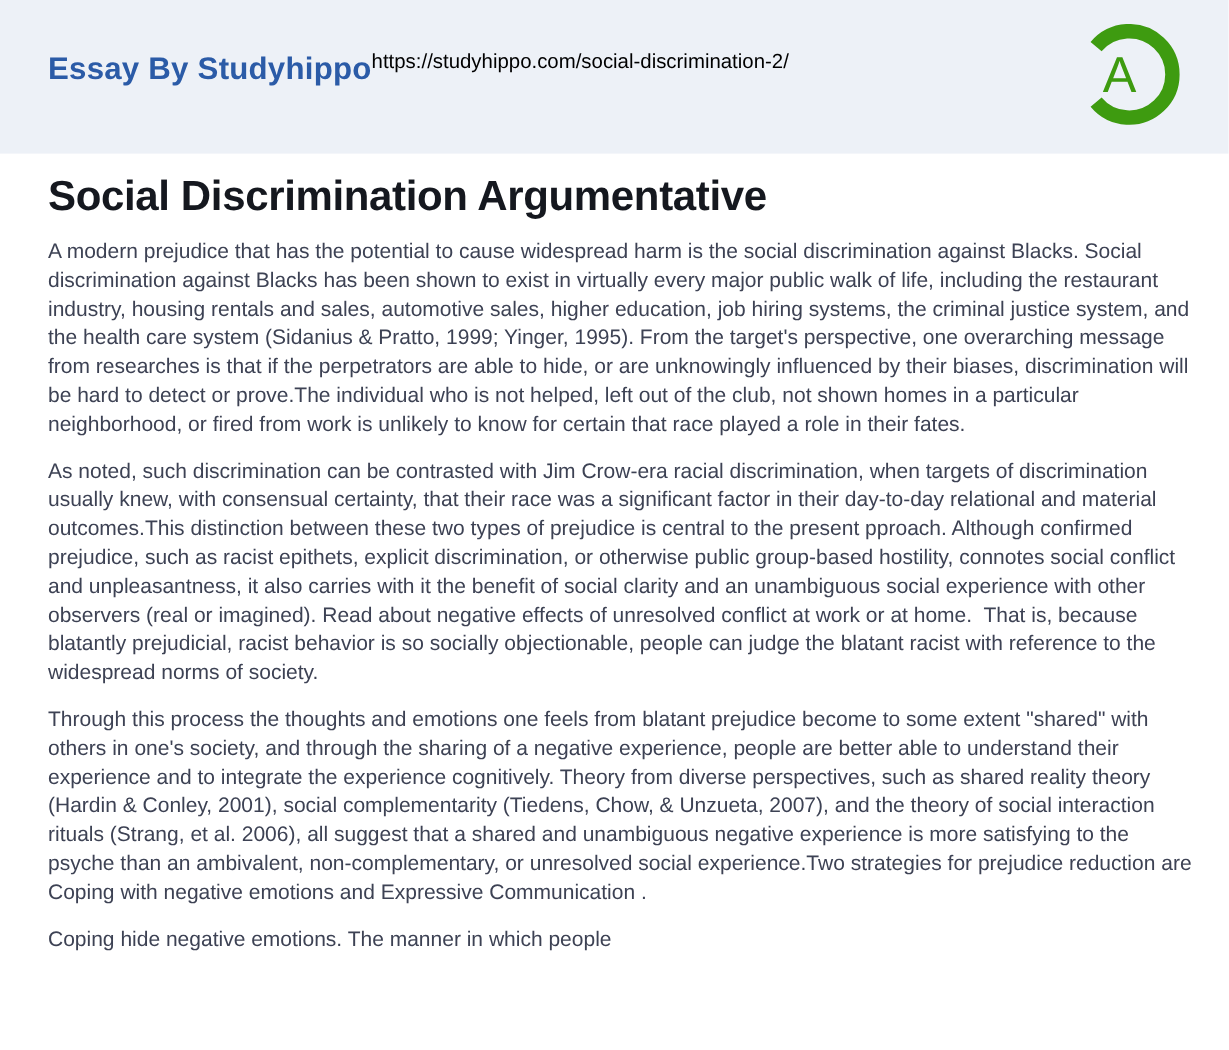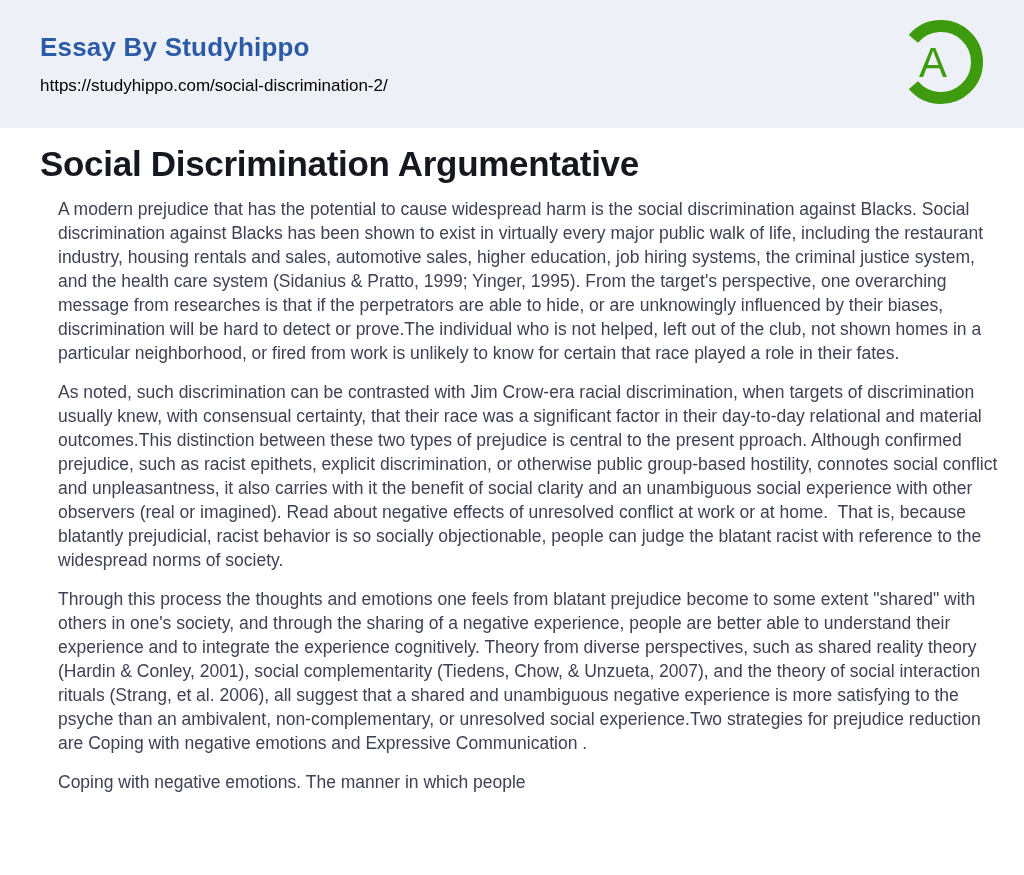--- a/index.html
+++ b/index.html
@@ -16,21 +16,21 @@
   }
   .site-header {
     background: #edf1f7;
     height: 128px;
     box-sizing: border-box;
     padding: 0 40px;
     display: flex;
     align-items: center;
     justify-content: space-between;
   }
-  .header-text { display: flex; flex-direction: column; }
+  .header-text { display: flex; flex-direction: row; }
   .site-title {
     color: #2b5ba7;
     font-size: 26px;
     font-weight: 700;
     letter-spacing: 0.2px;
     margin-bottom: 13px;
   }
   .site-url {
     color: #000000;
     font-size: 17px;
@@ -43,21 +43,21 @@
     padding: 16px 24px 0 40px;
   }
   .article h1 {
     margin: 0 0 13px 0;
     font-size: 35px;
     font-weight: 800;
     letter-spacing: -0.3px;
     color: #15181f;
   }
   .article p {
-    margin: 0 0 15px 18px;
+    margin: 0 0 15px 0;
     font-size: 17.5px;
     line-height: 24px;
     color: #3d4254;
     white-space: pre-wrap;
   }
 </style>
 </head>
 <body>
 
 <div class="page">
@@ -78,16 +78,16 @@
 
   <main class="article">
     <h1>Social Discrimination Argumentative</h1>
 
     <p>A modern prejudice that has the potential to cause widespread harm is the social discrimination against Blacks. Social discrimination against Blacks has been shown to exist in virtually every major public walk of life, including the restaurant industry, housing rentals and sales, automotive sales, higher education, job hiring systems, the criminal justice system, and the health care system (Sidanius &amp; Pratto, 1999; Yinger, 1995). From the target's perspective, one overarching message from researches is that if the perpetrators are able to hide, or are unknowingly influenced by their biases, discrimination will be hard to detect or prove.The individual who is not helped, left out of the club, not shown homes in a particular neighborhood, or fired from work is unlikely to know for certain that race played a role in their fates.</p>
 
     <p>As noted, such discrimination can be contrasted with Jim Crow-era racial discrimination, when targets of discrimination usually knew, with consensual certainty, that their race was a significant factor in their day-to-day relational and material outcomes.This distinction between these two types of prejudice is central to the present pproach. Although confirmed prejudice, such as racist epithets, explicit discrimination, or otherwise public group-based hostility, connotes social conflict and unpleasantness, it also carries with it the benefit of social clarity and an unambiguous social experience with other observers (real or imagined). Read about negative effects of unresolved conflict at work or at home.  That is, because blatantly prejudicial, racist behavior is so socially objectionable, people can judge the blatant racist with reference to the widespread norms of society.</p>
 
     <p>Through this process the thoughts and emotions one feels from blatant prejudice become to some extent "shared" with others in one's society, and through the sharing of a negative experience, people are better able to understand their experience and to integrate the experience cognitively. Theory from diverse perspectives, such as shared reality theory (Hardin &amp; Conley, 2001), social complementarity (Tiedens, Chow, &amp; Unzueta, 2007), and the theory of social interaction rituals (Strang, et al. 2006), all suggest that a shared and unambiguous negative experience is more satisfying to the psyche than an ambivalent, non-complementary, or unresolved social experience.Two strategies for prejudice reduction are Coping with negative emotions and Expressive Communication .</p>
 
-    <p>Coping with negative emotions. The manner in which people</p>
+    <p>Coping hide negative emotions. The manner in which people</p>
   </main>
 
 </div>
 
 </body></html>

